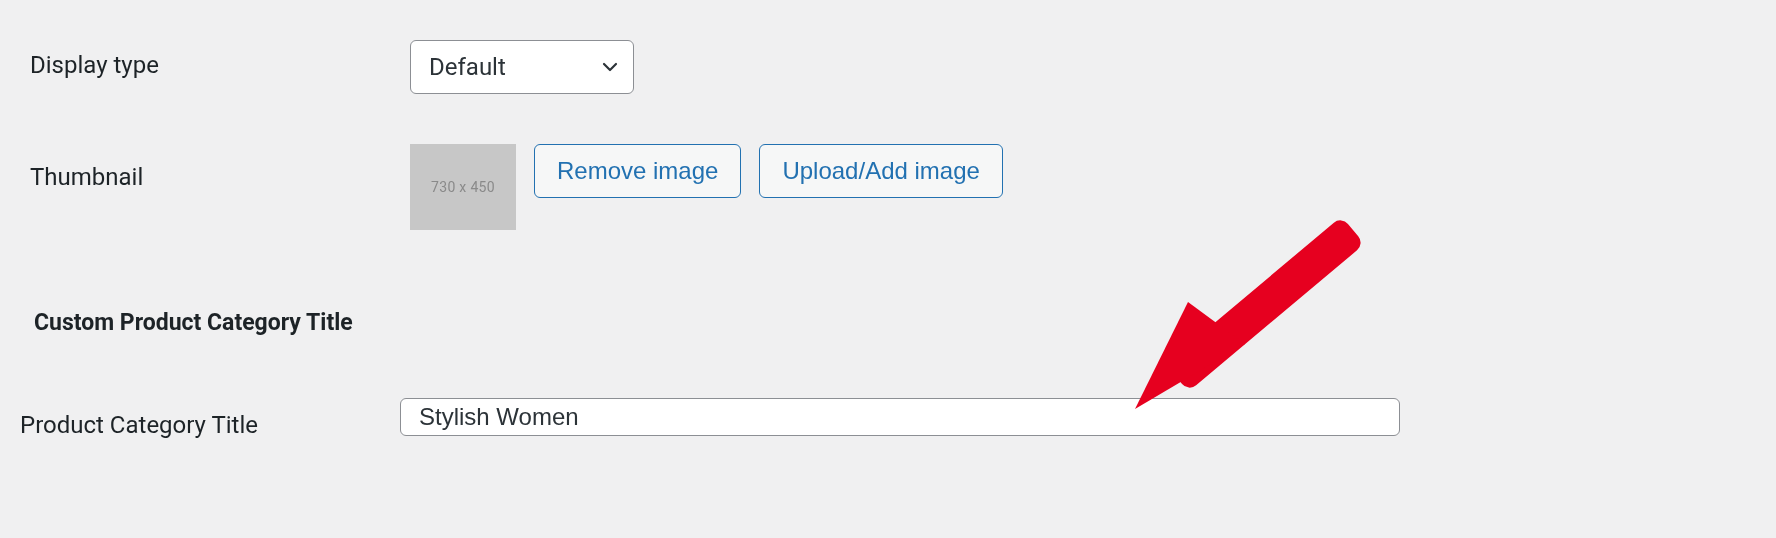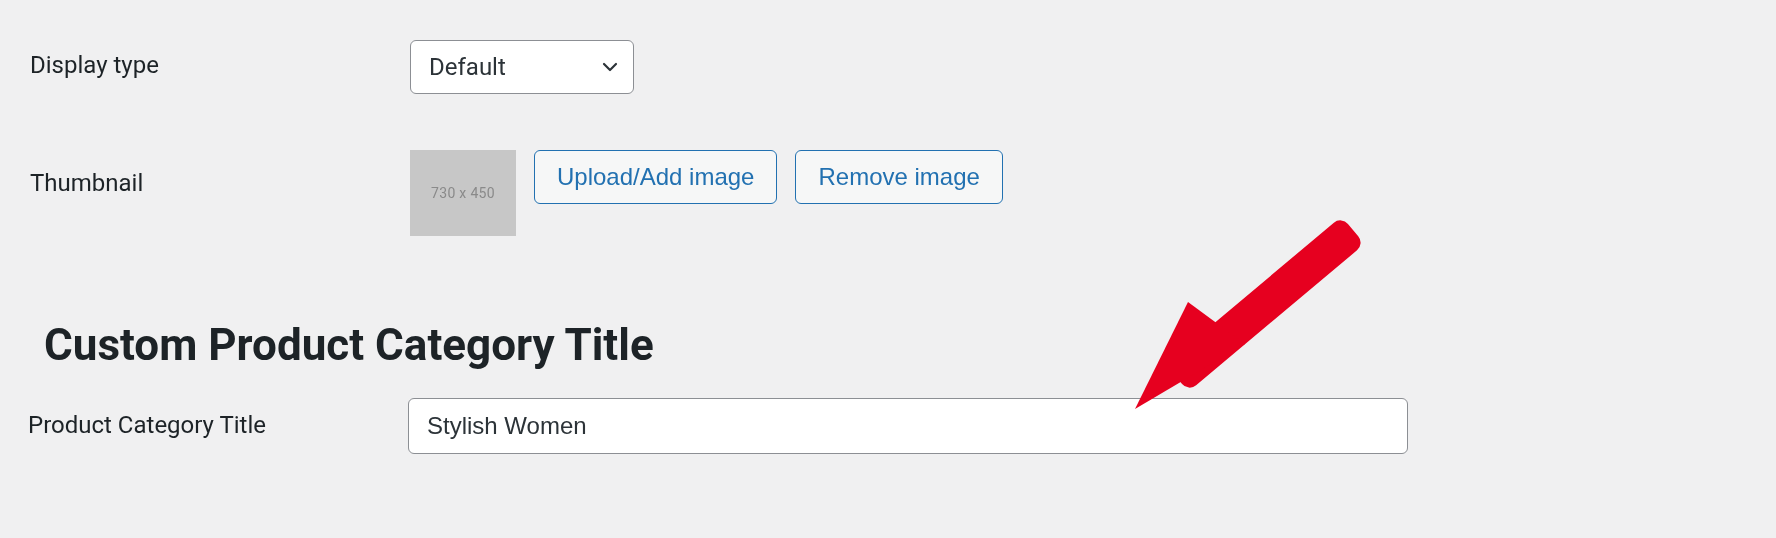--- a/index.html
+++ b/index.html
@@ -21,21 +21,21 @@
 
   .row-display-type {
     position: absolute;
     left: 30px;
     top: 40px;
     right: 30px;
   }
   .row-thumbnail {
     position: absolute;
     left: 30px;
-    top: 150px;
+    top: 144px;
     right: 30px;
   }
 
   .field-label {
     width: 380px;
     flex: 0 0 380px;
     font-weight: 400;
     font-size: 24px;
     line-height: 1.3;
     padding-top: 10px;
@@ -105,37 +105,37 @@
     border-radius: 6px;
     cursor: pointer;
     white-space: nowrap;
   }
 
   
   .section-heading {
     position: absolute;
     left: 30px;
     top: 305px;
-    margin: 14px;
-    font-size: 44px;
+    margin: 4px;
+    font-size: 23px;
     font-weight: 700;
     color: #1d2327;
   }
 
   
   .row-category-title {
     position: absolute;
-    left: 28px;
+    left: 20px;
     top: 398px;
     right: 30px;
   }
   .row-category-title .field-label { padding-top: 12px; }
 
   .wp-text-input {
-    height: 56px;
+    height: 38px;
     width: 100%;
     max-width: 1000px;
     flex: 1 1 auto;
     padding: 0 18px;
     font-size: 24px;
     color: #2c3338;
     background: #ffffff;
     border: 1px solid #8c8f94;
     border-radius: 6px;
     outline: none;
@@ -168,22 +168,22 @@
     </div>
   </div>
 </div>
 
 <div class="form-row row-thumbnail">
   <div class="field-label">Thumbnail</div>
   <div class="field-control">
     <div class="thumb-placeholder">
       <span>730 x 450</span>
     </div>
+    <button type="button" class="wp-button-outline">Remove image</button>
     <button type="button" class="wp-button-outline">Upload/Add image</button>
-    <button type="button" class="wp-button-outline">Remove image</button>
   </div>
 </div>
 
 <h2 class="section-heading">Custom Product Category Title</h2>
 
 <div class="form-row row-category-title">
   <div class="field-label">Product Category Title</div>
   <div class="field-control">
     <input type="text" class="wp-text-input" value="Stylish Women" style="">
   </div>

